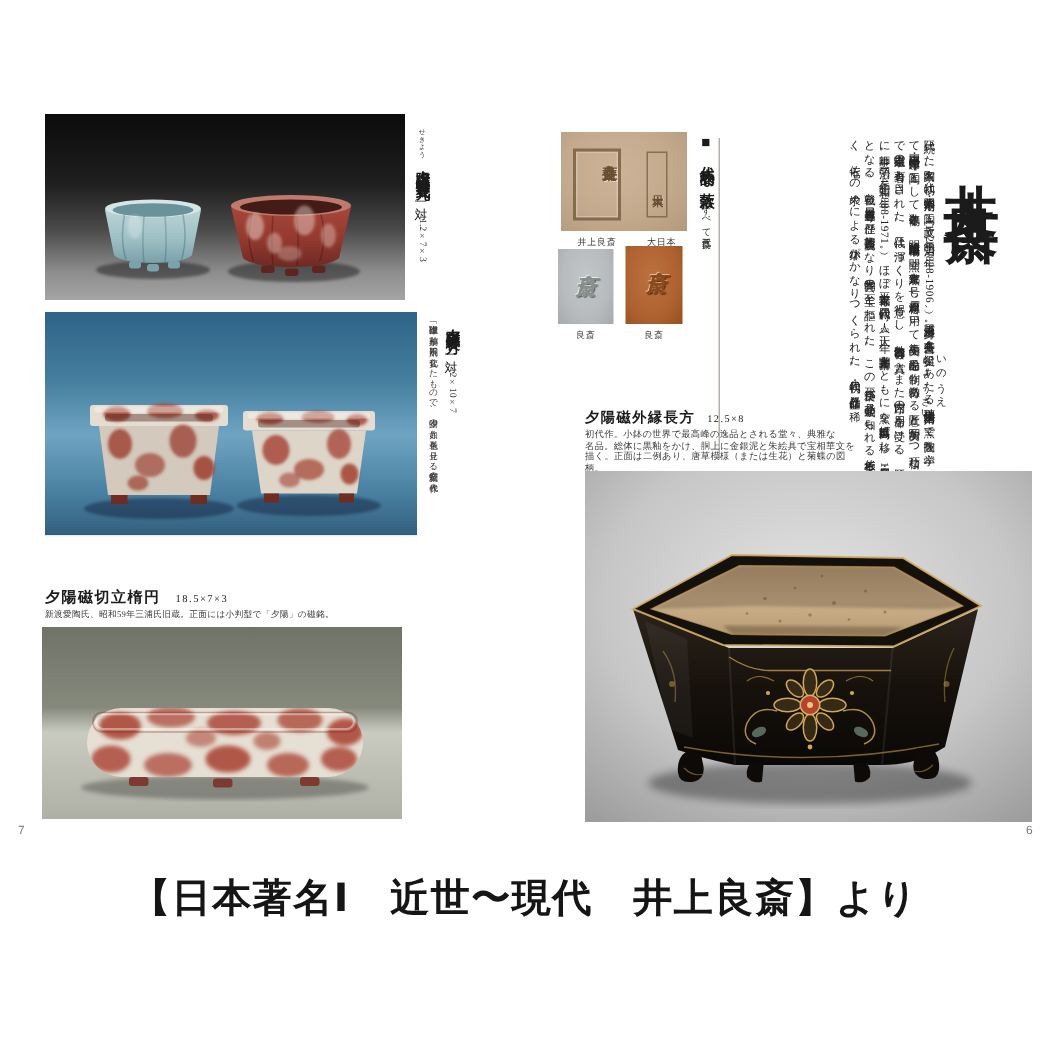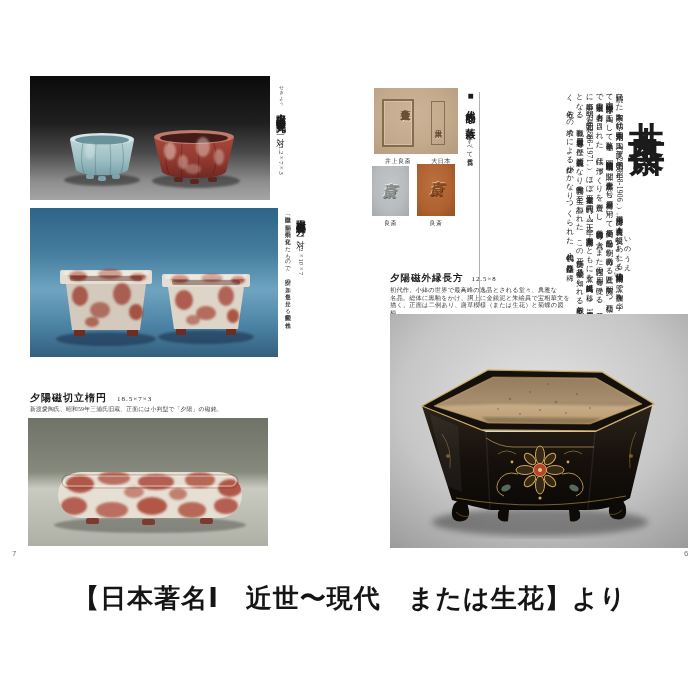--- a/index.html
+++ b/index.html
@@ -380,15 +380,15 @@
         <path d="M112,194 q-5,2 -4,10 q4,5 10,3 l1,-11 z" fill="#0d0a08"></path>
         <path d="M186,194 q5,2 4,10 q-4,5 -10,3 l-1,-11 z" fill="#0d0a08"></path>
         <path d="M66,198 q6,6 13,4" fill="none" stroke="#8f7336" stroke-width="0.8" opacity="0.7"></path>
         <path d="M232,196 q-6,6 -13,4" fill="none" stroke="#8f7336" stroke-width="0.8" opacity="0.7"></path>
       </g>
     </svg>
   </div>
 
   <div class="pageno" style="left:684px;top:549px;">6</div>
 
-  <div class="bottom-caption">【日本著名Ⅰ　近世〜現代　または生花】より</div>
+  <div class="bottom-caption">【日本著名Ⅰ　近世〜現代　井上良斎】より</div>
 
 </div>
 
 </body></html>

